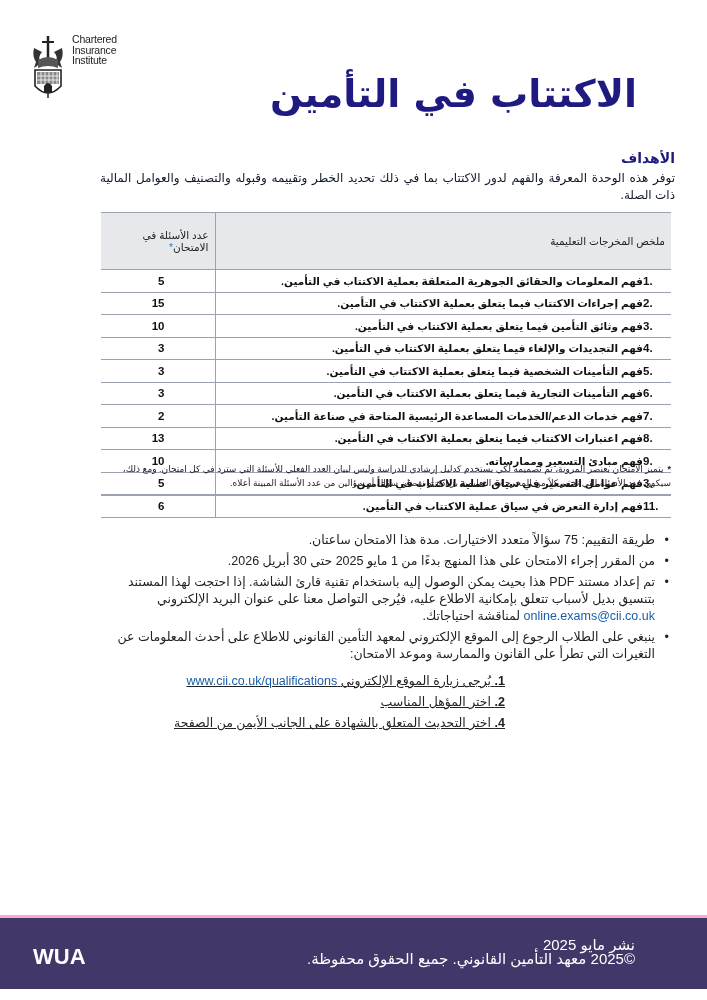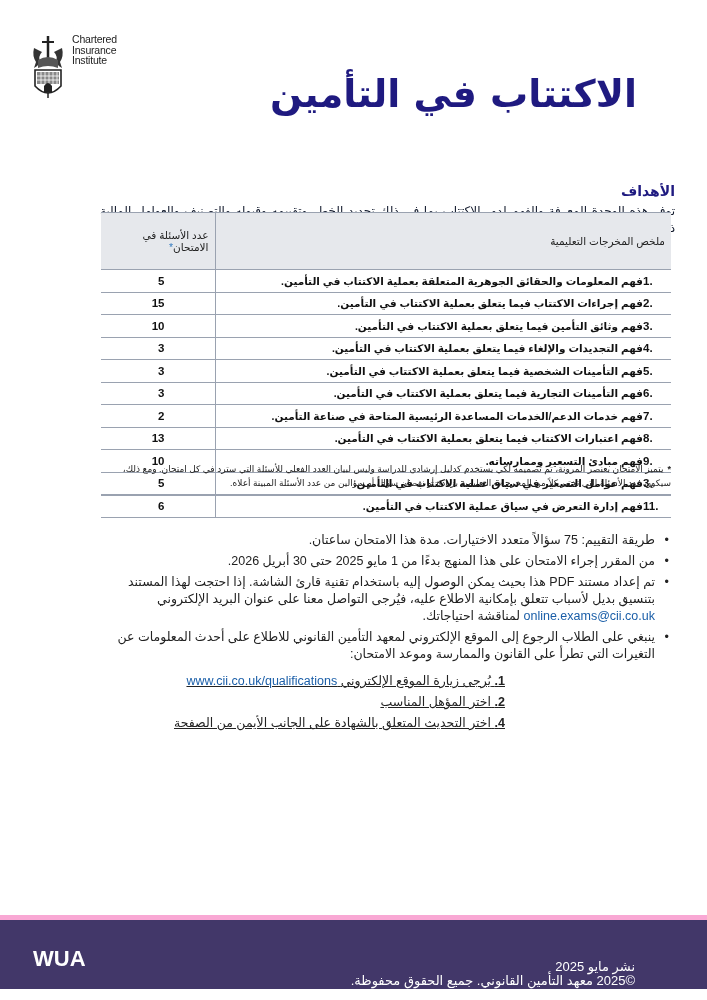--- a/index.html
+++ b/index.html
@@ -9,21 +9,21 @@
     .logo { position: absolute; left: 30px; top: 34px; display: flex; align-items: flex-start; }
     .logo .crest { width: 36px; height: 66px; }
     .logo .logo-text { margin-left: 6px; font-size: 10.5px; line-height: 10.5px; color: #222; letter-spacing: -0.2px; }
 
     .page-title { position: absolute; right: 70px; top: 72px; font-size: 38px; font-weight: bold; color: #1f1a80; direction: rtl; font-family: "DejaVu Sans", sans-serif; letter-spacing: -0.5px; }
 
     .content { position: absolute; right: 32px; left: 100px; direction: rtl; }
 
     .section-heading { font-size: 14px; font-weight: bold; color: #1f1a80; }
 
-    .objectives { top: 150px; margin-top: 33px; }
+    .objectives { top: 150px; }
     .objectives p { font-size: 12px; line-height: 17px; margin-top: 4px; color: #0f172a; text-align: justify; }
 
     table.outcomes { position: absolute; top: 212px; right: 36px; width: 570px; border-collapse: collapse; direction: rtl; font-size: 10.5px; }
     table.outcomes th { background: #e6e8ec; font-weight: normal; text-align: right; padding: 16px 6px; height: 22px; border-top: 1px solid #9aa2b0; border-bottom: 1px solid #9aa2b0; color: #222; }
     table.outcomes td { padding: 3px 6px; height: 22.5px; border-bottom: 1px solid #9aa2b0; font-weight: bold; color: #111; }
     table.outcomes th.col-count, table.outcomes td.col-count { width: 114px; border-right: 1px solid #9aa2b0; }
     table.outcomes td.col-count { padding-right: 50px; font-size: 11.5px; }
     .num { display: inline-block; width: 22px; font-weight: bold; font-size: 11.5px; }
     .star { color: #3a7fc2; }
 
@@ -32,23 +32,23 @@
 
     .notes { top: 528px; }
     .notes ul { list-style: none; margin-top: 4px; padding-right: 4px; }
     .notes li { font-size: 12.5px; line-height: 17px; color: #222; position: relative; padding-right: 16px; margin-bottom: 4px; }
     .notes li .bullet { position: absolute; right: 2px; top: 0; }
     .link { color: #1a5ea8; }
     .steps { list-style: none; margin-top: 10px; padding-right: 0; text-decoration: underline; }
     .steps li { padding-right: 0; margin-right: 150px; margin-bottom: 4px; }
     .steps .step-num { font-weight: bold; }
 
-    .footer { position: absolute; left: 0; right: 0; top: 915px; height: 74px; background: #423769; border-top: 5px solid #f9a8d4; }
+    .footer { position: absolute; left: 0; right: 0; top: 915px; height: 74px; background: #423769; border-top: 3px solid #f9a8d4; }
     .footer .code { position: absolute; left: 33px; top: 26px; color: #fff; font-weight: bold; font-size: 22px; }
-    .footer .pub { position: absolute; right: 72px; top: 40px; color: #fff; direction: rtl; font-size: 13px; line-height: 14px; text-align: right; }
+    .footer .pub { position: absolute; right: 72px; top: 20px; color: #fff; direction: rtl; font-size: 15px; line-height: 14px; text-align: right; }
   </style>
 </head>
 <body>
 
 <div class="logo">
   <svg class="crest" viewBox="0 0 36 66">
     <line x1="18" y1="2" x2="18" y2="30" stroke="#222" stroke-width="2.5"></line>
     <line x1="12" y1="8" x2="24" y2="8" stroke="#222" stroke-width="2"></line>
     <path d="M4 14 Q2 22 6 28 L4 34 Q8 32 10 28 Q8 22 12 18 Z" fill="#333"></path>
     <path d="M32 14 Q34 22 30 28 L32 34 Q28 32 26 28 Q28 22 24 18 Z" fill="#333"></path>

